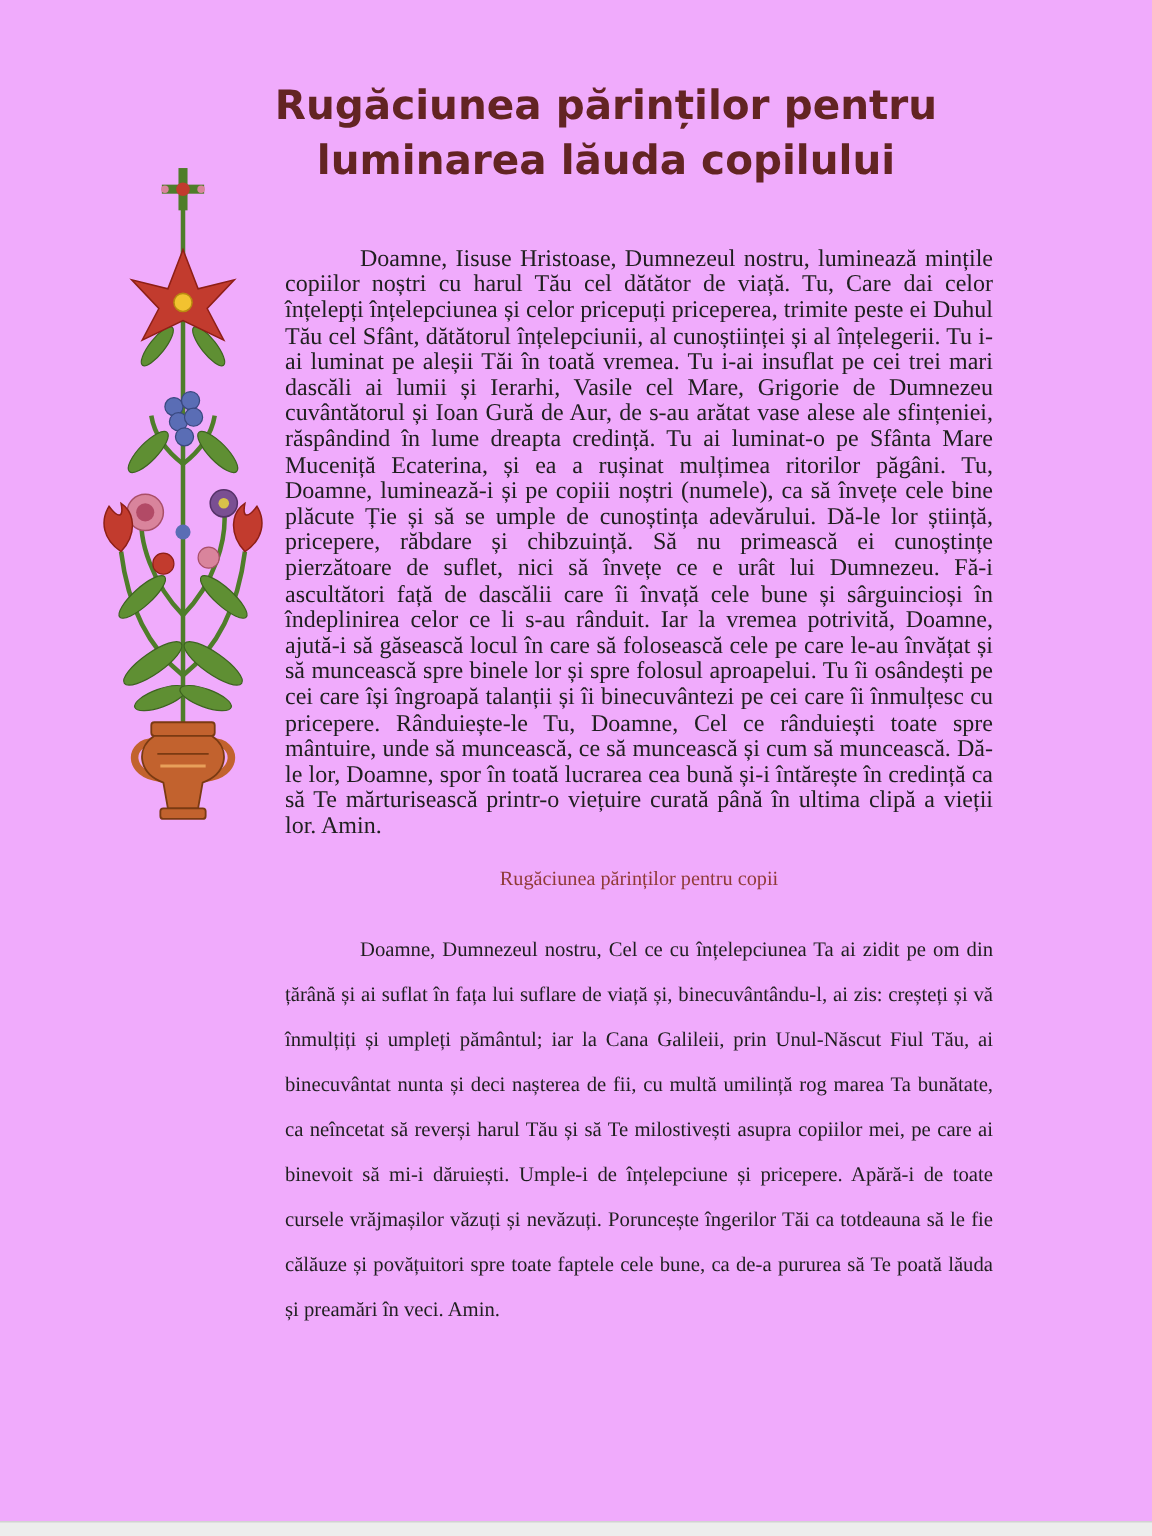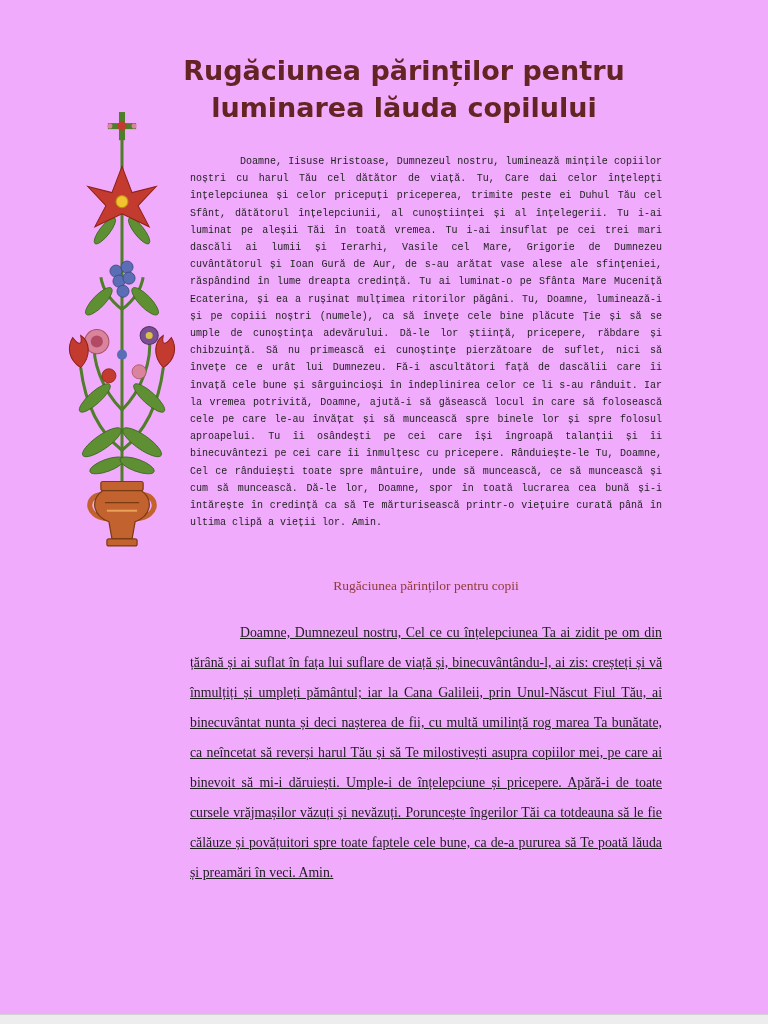--- a/index.html
+++ b/index.html
@@ -30,42 +30,40 @@
     margin:0;
   }
   .doc-title span{display:block;}
   .ornament{
     position:absolute;
     left:56px;top:108px;
     width:132px;height:448px;
   }
   .prayer-1{
     position:absolute;
-    left:190px;top:153px;width:472px;
-    font-size:10px;
+    left:190px;top:164px;width:472px;
+    font-size:16px;
     line-height:17.2px;
     text-align:justify;
     text-indent:50px;
-    font-family:Liberation Mono, monospace;
   }
   .prayer-2-heading{
     position:absolute;
     left:190px;top:578px;width:472px;
     text-align:center;
     font-size:13.5px;
     color:var(--subtitle-color);
   }
   .prayer-2{
     position:absolute;
     left:190px;top:618px;width:472px;
     font-size:13.8px;
     line-height:30px;
     text-align:justify;
     text-indent:50px;
-    text-decoration:underline;
   }
   .page-gap{
     position:absolute;
     left:0;right:0;bottom:0;
     height:9px;
     background:#ededed;
     border-top:1px solid #d2d2d2;
   }
 </style>
 </head>

